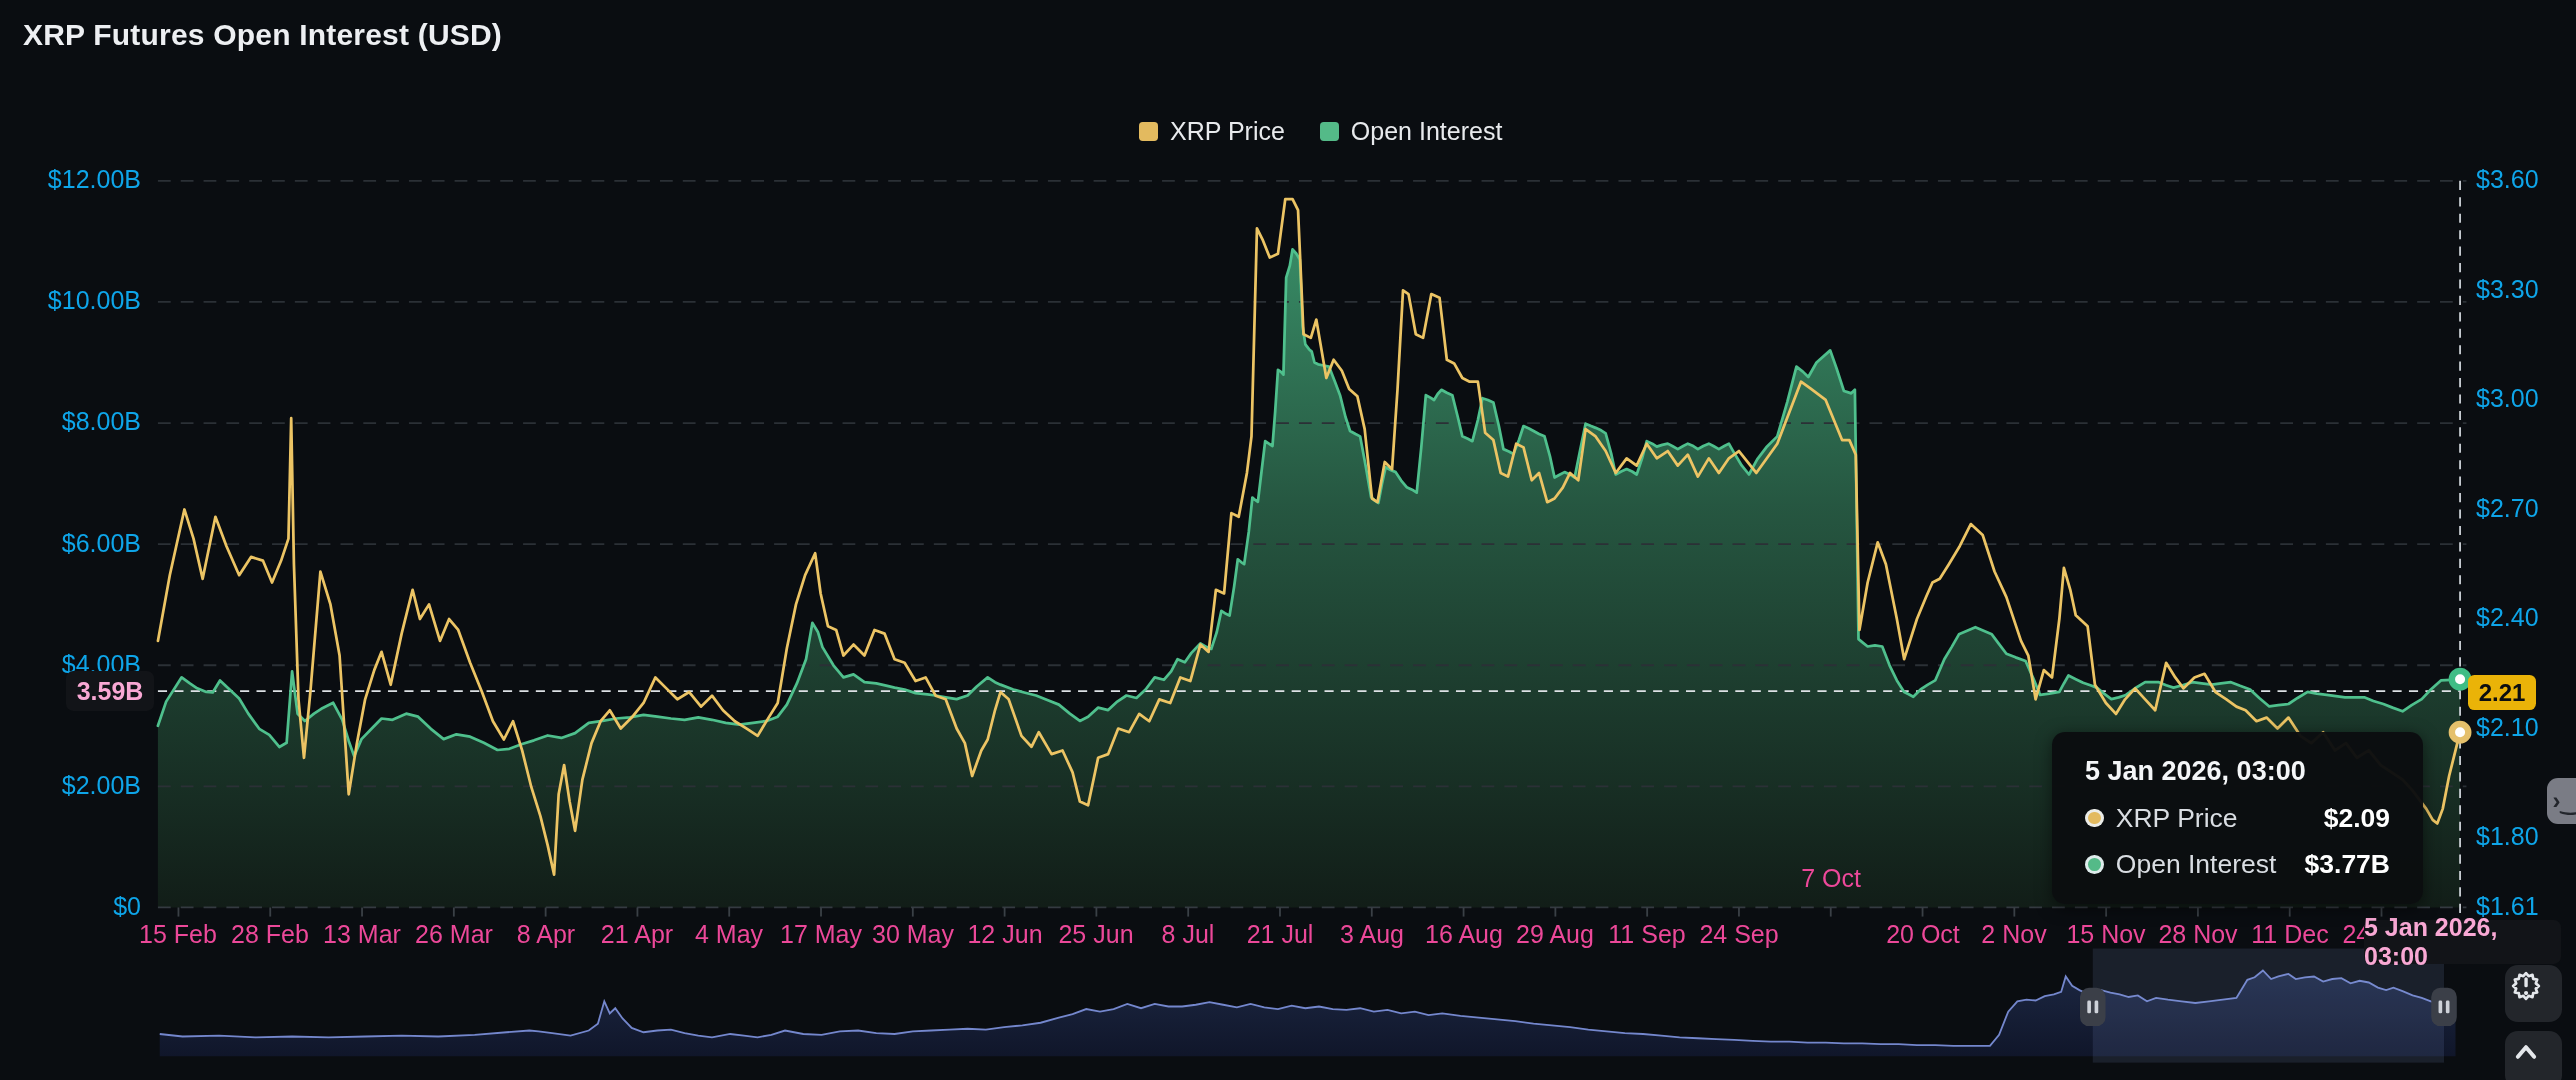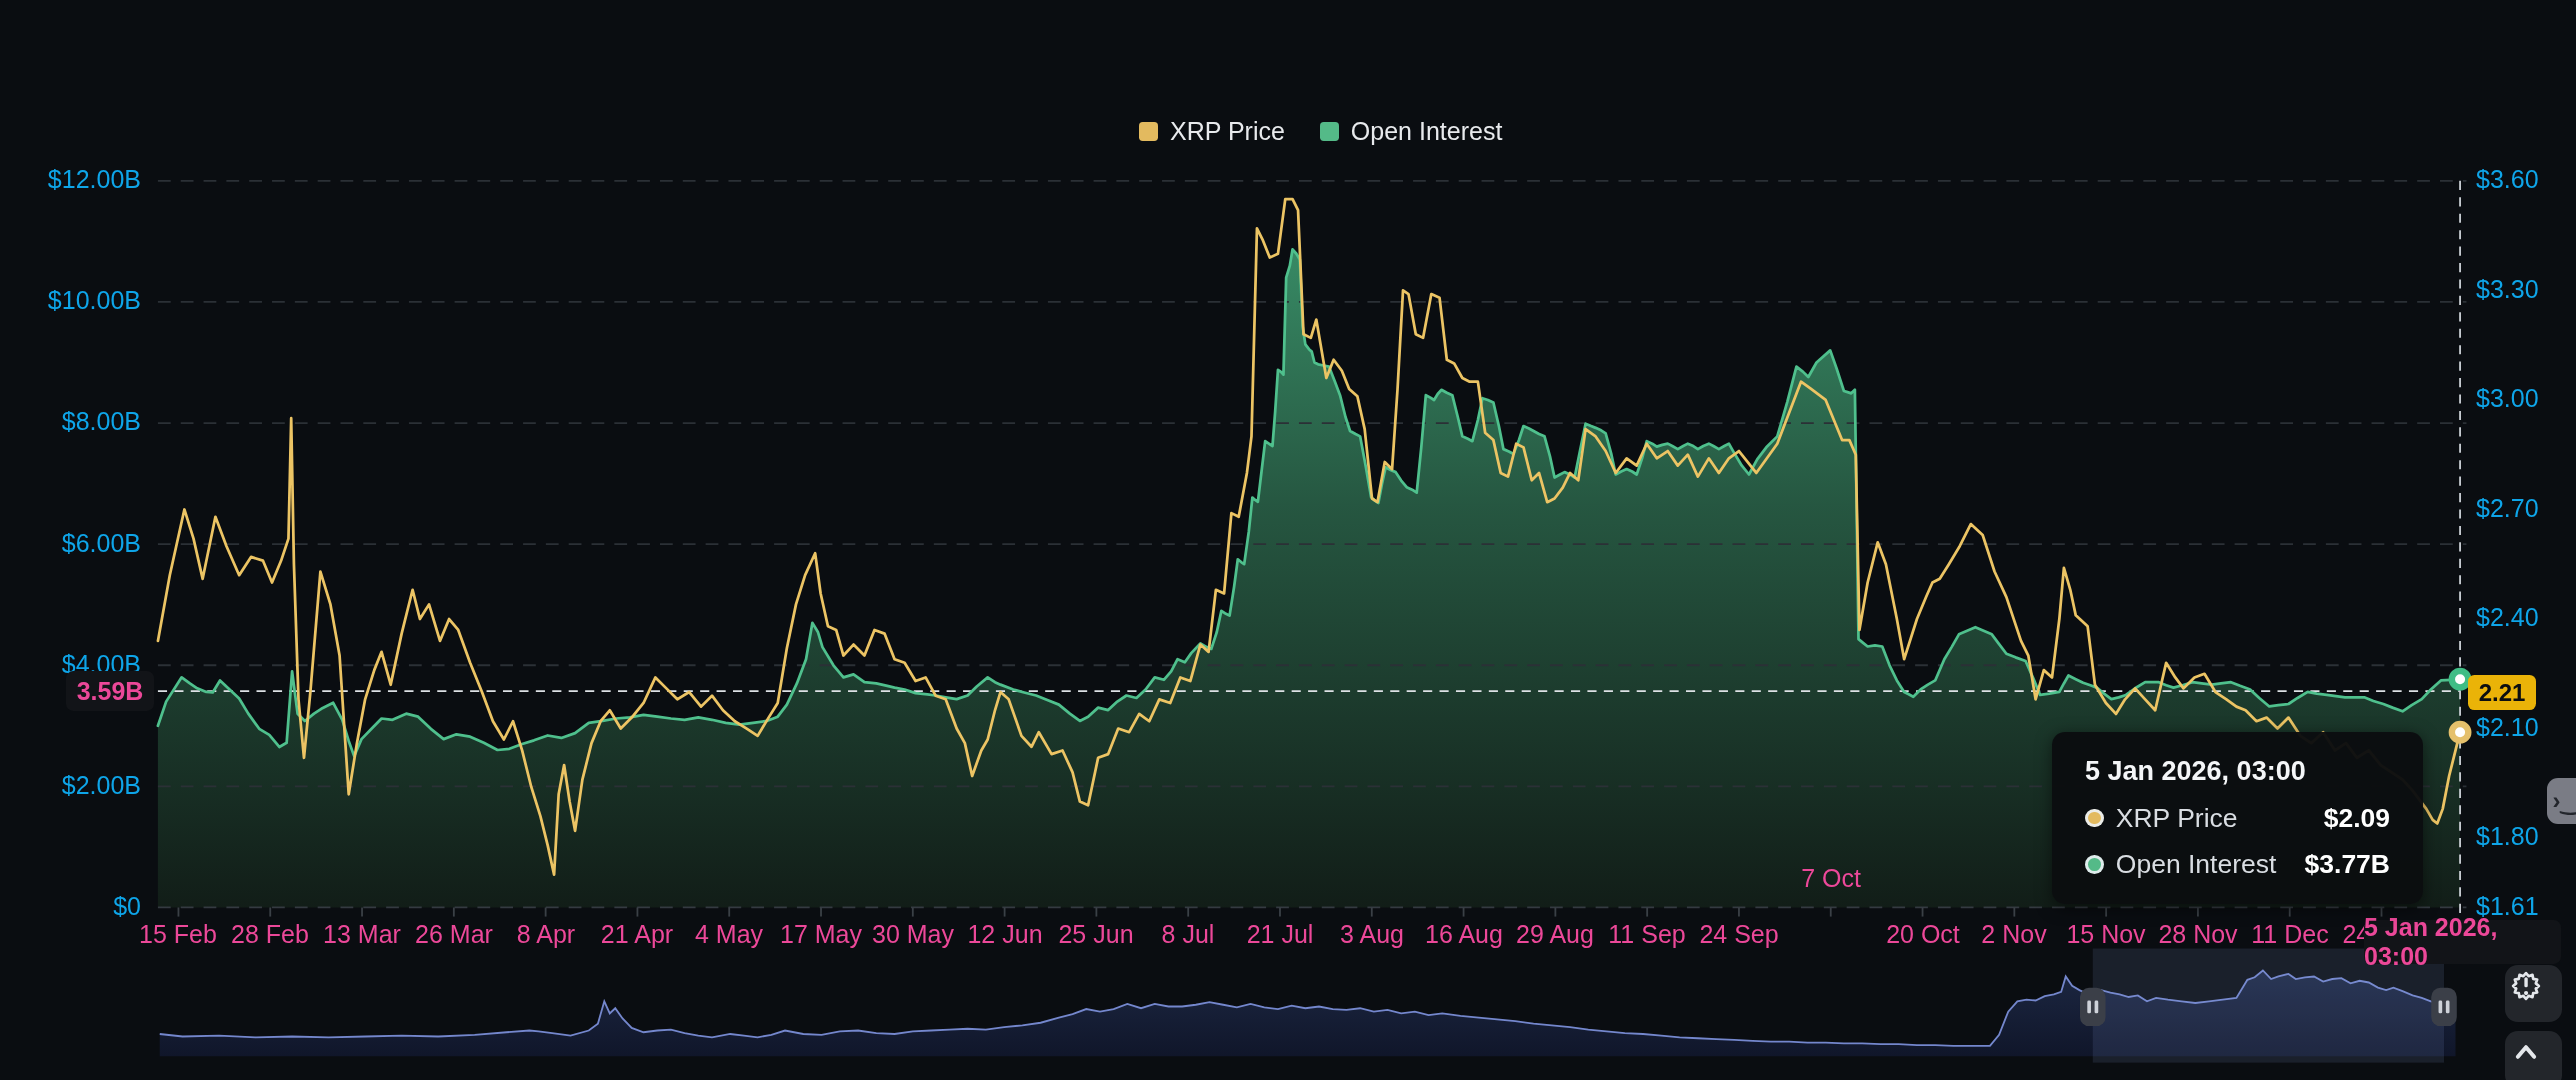--- a/index.html
+++ b/index.html
@@ -7,21 +7,21 @@
          font-family:"Liberation Sans","DejaVu Sans",sans-serif;}
   .abs{position:absolute;}
   #page-title{left:23px;top:18px;font-size:30px;font-weight:700;color:#edeff2;letter-spacing:0.2px;z-index:2;}
   #legend{left:1139px;top:117px;display:flex;align-items:center;gap:35px;z-index:2;}
   .legend-item{display:flex;align-items:center;gap:12px;cursor:pointer;}
   .legend-swatch{width:19px;height:19px;border-radius:3.7px;}
   .legend-label{font-size:25px;color:#e8eaed;}
   .ylabel{font-size:25px;color:#0ea5e9;z-index:2;white-space:nowrap;}
   .xlabel{font-size:25px;color:#ec4899;z-index:2;white-space:nowrap;transform:translateX(-50%);}
   svg{position:absolute;left:0;top:0;z-index:1;}
-  .badge-dark{background:#121418;border-radius:7.3px;color:#ec4899;font-weight:700;
+  .badge-dark{background:#121418;border-radius:7.3px;color:#f9a8d4;font-weight:700;
               display:flex;align-items:center;justify-content:center;z-index:4;}
   #crosshair-left-badge{left:66px;top:671px;width:88px;height:40px;font-size:25px;}
   #crosshair-right-badge{left:2468px;top:675px;width:68px;height:35px;background:#eab308;border-radius:6.4px;
               color:#0b0e11;font-weight:700;font-size:24px;display:flex;align-items:center;justify-content:center;z-index:4;}
   #crosshair-x-badge{left:2364px;top:920px;width:197px;height:44px;font-size:25px;z-index:5;}
   #tooltip{left:2052px;top:732px;width:371px;height:172px;background:rgba(11,13,16,.97);
            border-radius:12.8px;z-index:6;padding:24px 33px 0 33px;box-sizing:border-box;box-shadow:0 3.7px 16.4px rgba(0,0,0,.5);}
   #tooltip-title{font-size:27px;font-weight:600;color:#f4f6f8;}
   .tt-row{display:flex;align-items:center;margin-top:15.5px;font-size:26.5px;color:#d9dde2;}
   .tt-dot{width:12.8px;height:12.8px;border-radius:50%;border:3.7px solid rgba(236,240,244,.92);margin-right:12px;flex:0 0 auto;}
@@ -33,20 +33,21 @@
   #btn-collapse{left:2505px;top:1031px;}
   #side-widget{left:2547px;top:778px;width:38px;height:46px;background:rgba(150,153,162,.8);
                border-radius:11px 0 0 11px;z-index:4;cursor:pointer;display:flex;align-items:center;
                justify-content:flex-start;padding-left:5.5px;box-sizing:border-box;}
   #side-widget span{color:#23262c;font-weight:700;font-size:24px;line-height:1;}
 </style>
 </head>
 <body>
 
 <div id="stage">
+  <div class="abs" id="page-title">XRP Futures Open Interest (USD)</div>
 
   <div class="abs" id="legend">
     <div class="legend-item">
       <span class="legend-swatch" id="sw0" style="background: rgb(227, 186, 95);"></span>
       <span class="legend-label">XRP Price</span>
     </div>
     <div class="legend-item">
       <span class="legend-swatch" id="sw1" style="background: rgb(84, 186, 136);"></span>
       <span class="legend-label">Open Interest</span>
     </div>

